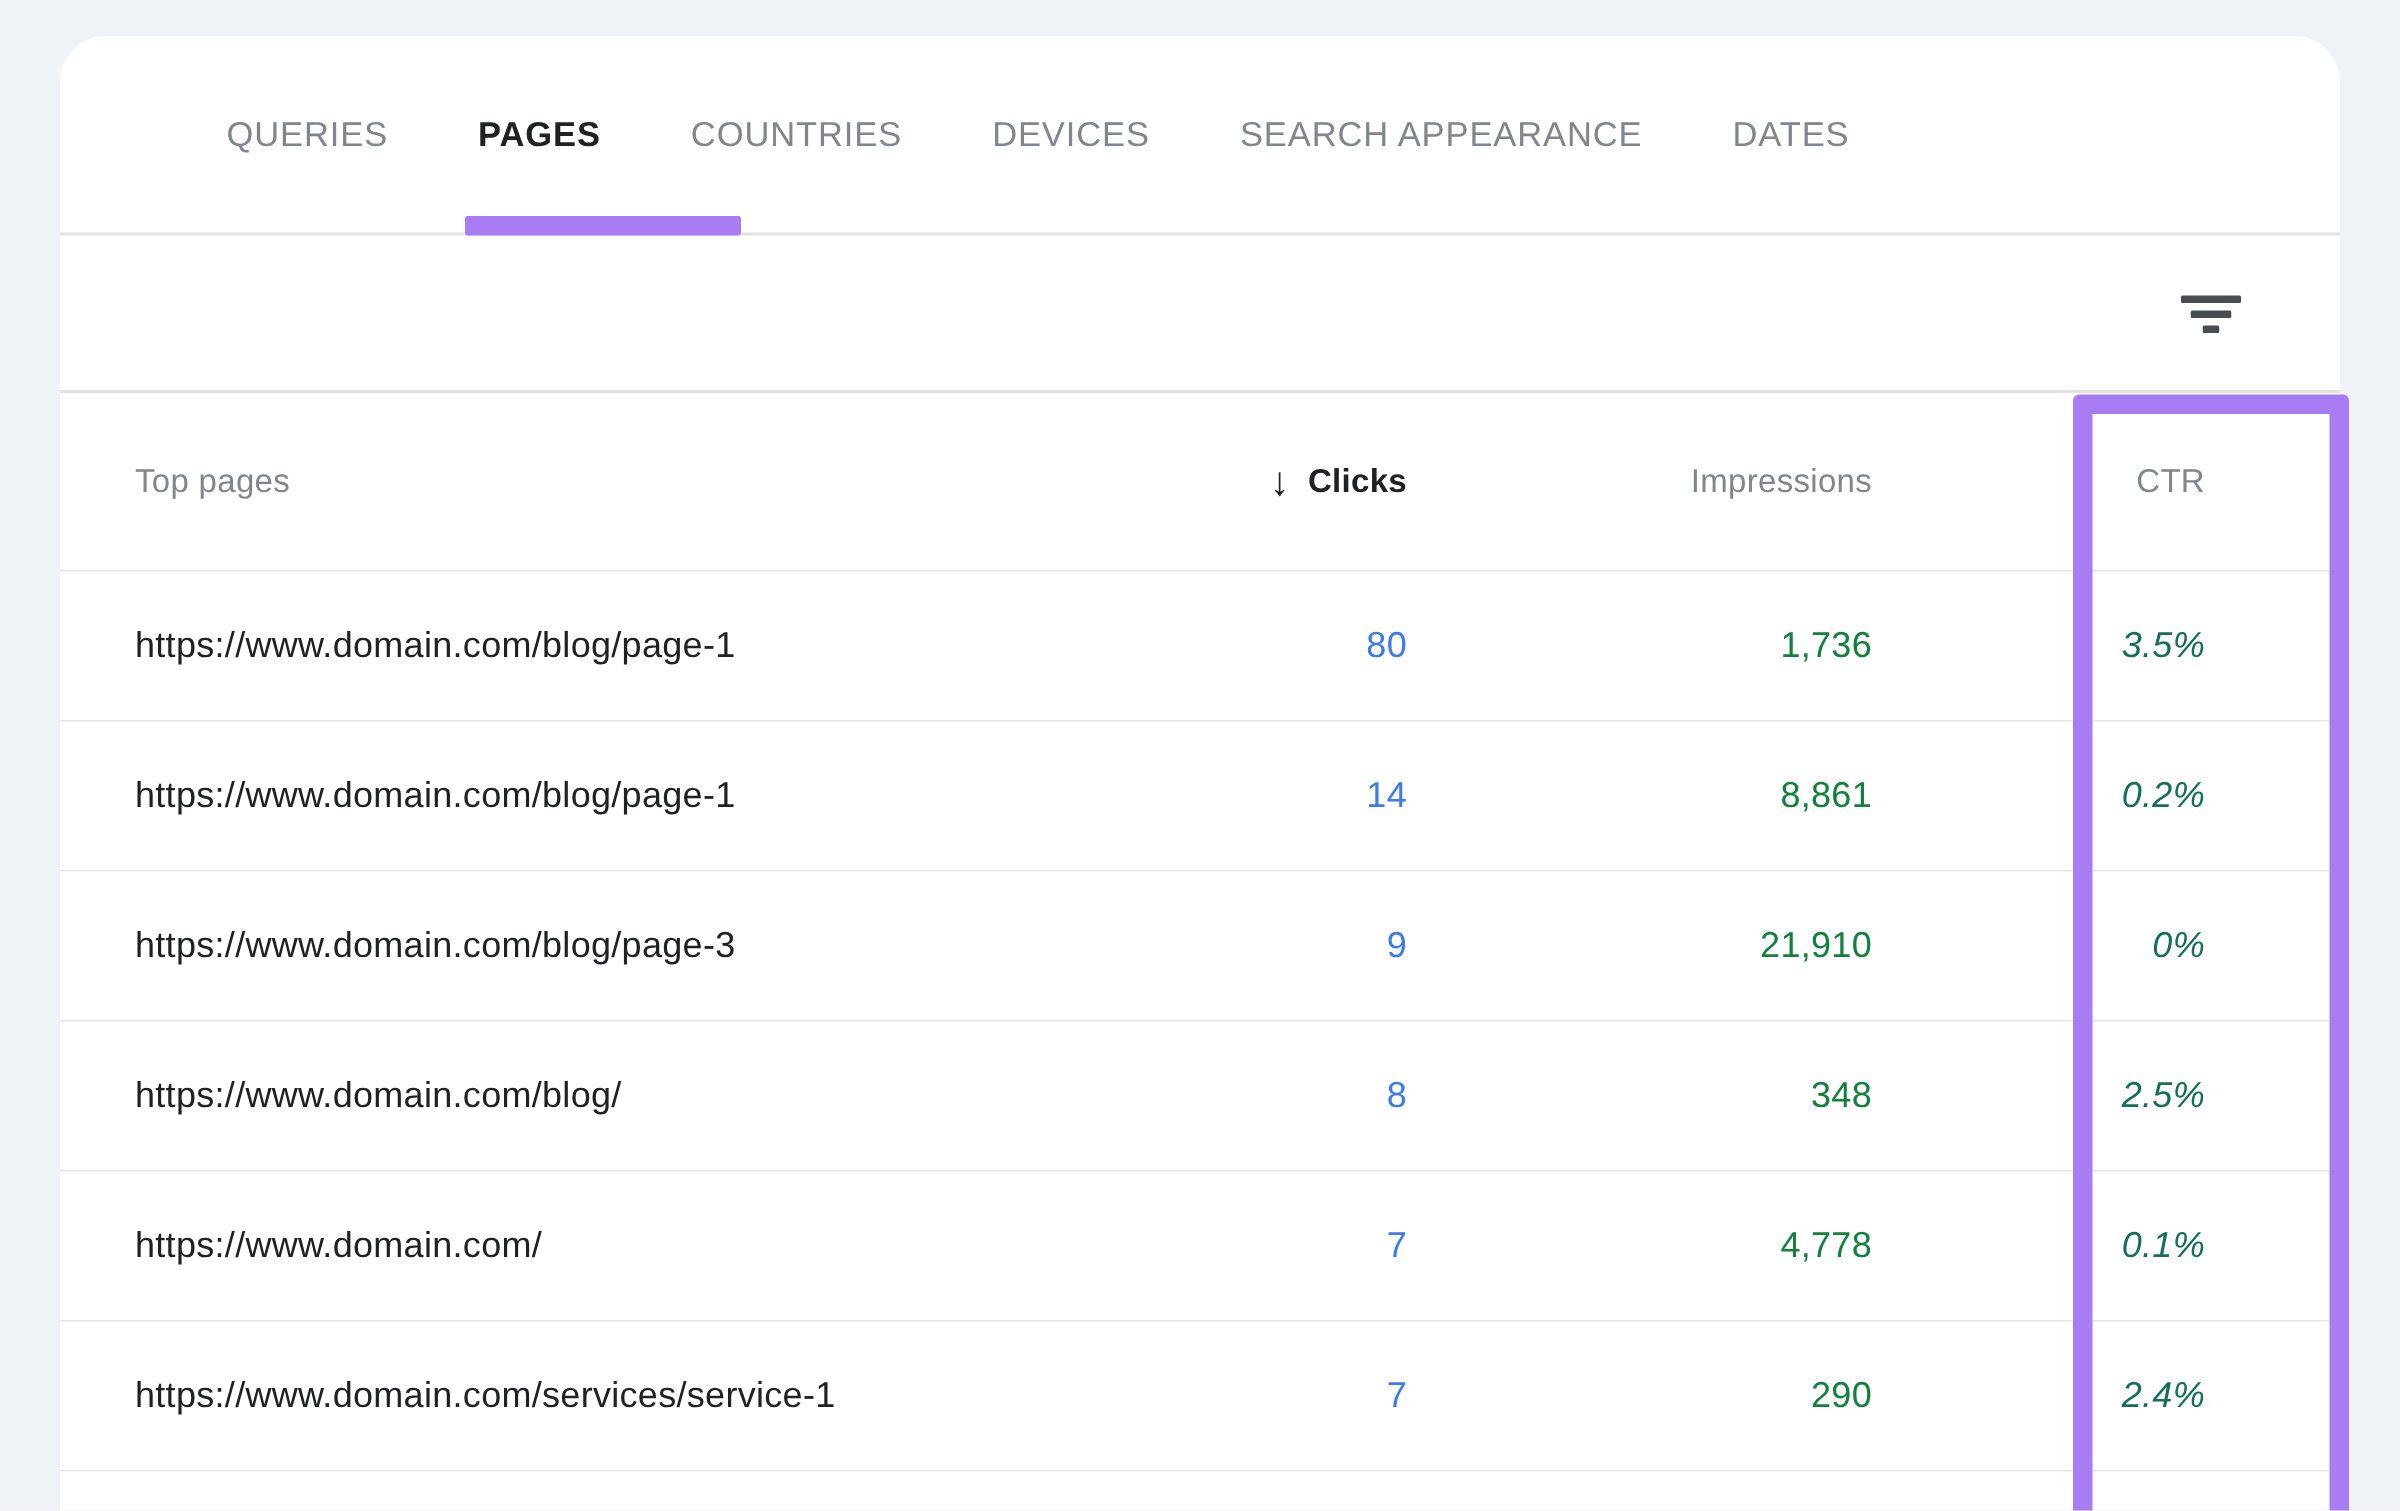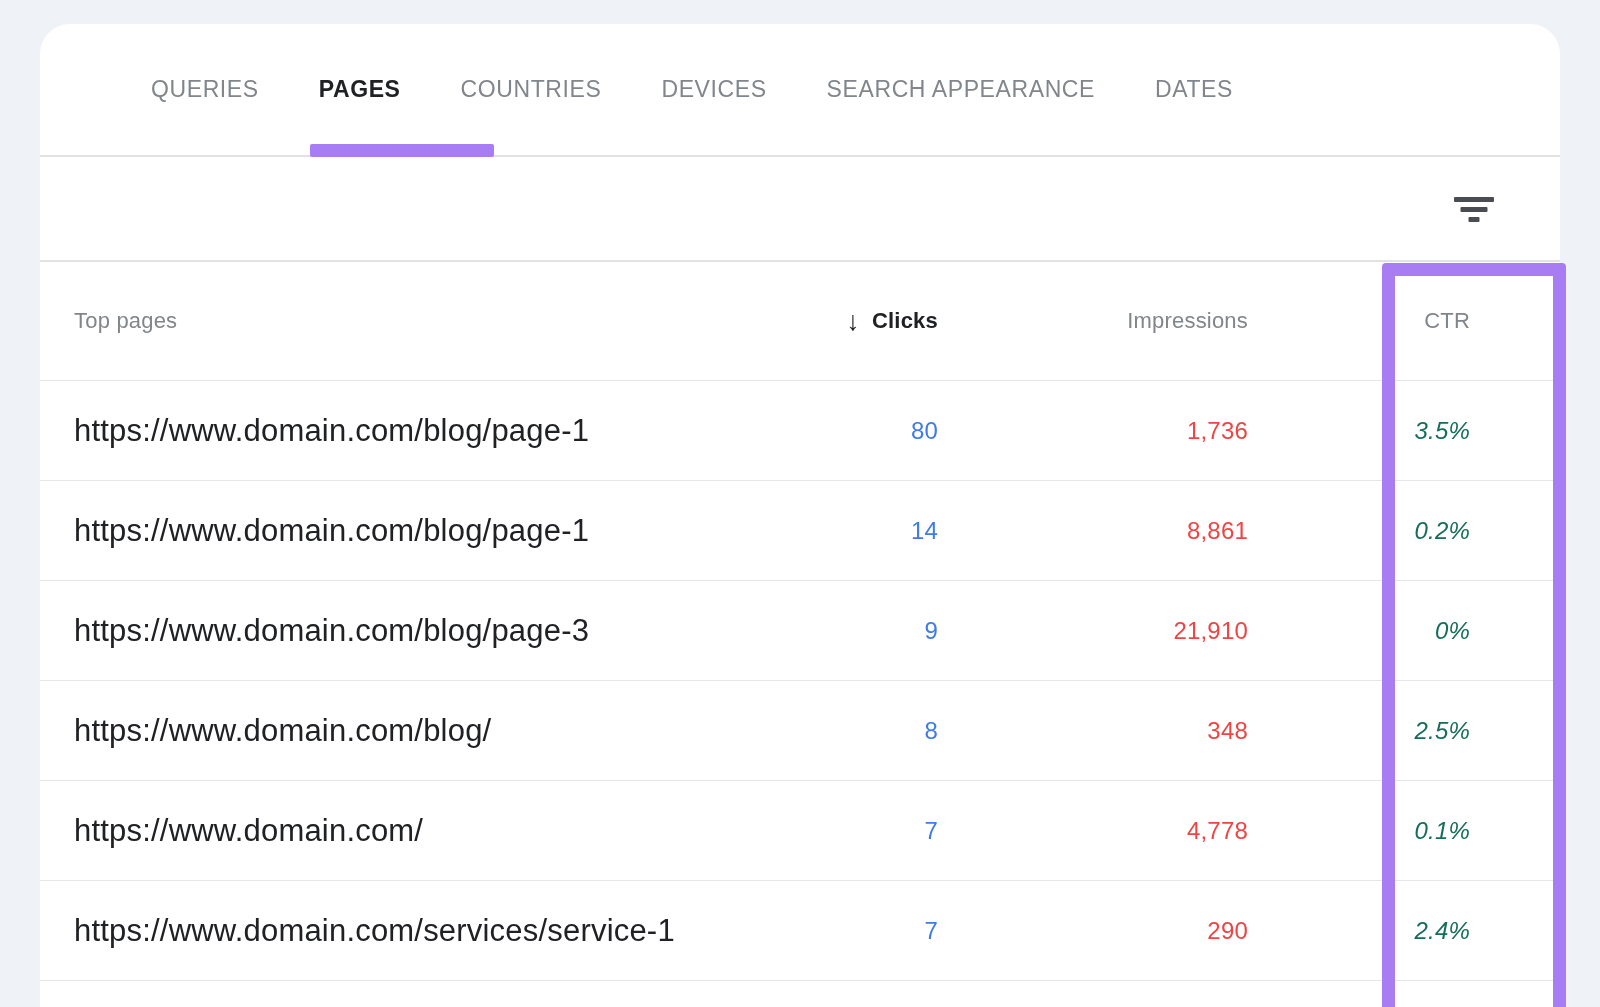--- a/index.html
+++ b/index.html
@@ -67,21 +67,21 @@
     cursor: pointer;
   }
   .filter-icon { display: block; }
   .filter-icon rect { fill: #494c50; }
 
   
   .thead, .trow, .trow-partial {
     display: grid;
     grid-template-columns: 1fr 198px 310px 222px;
     align-items: center;
-    padding: 0 90px 0 34px;
+    padding: 0 90px 0 50px;
   }
   .thead {
     height: 121px;
     border-top: 2px solid #e2e2e2;
     border-bottom: 1px solid #e6e6e6;
   }
   .th {
     font-size: 22px;
     color: #80868b;
     letter-spacing: 0.2px;
@@ -101,33 +101,33 @@
     font-weight: 400;
     color: #202124;
     line-height: 1;
   }
   .trow {
     height: 100px;
     border-bottom: 1px solid #e6e6e6;
   }
   .trow-partial { height: 26px; border-bottom: none; }
   .cell-page {
-    font-size: 31px;
+    font-size: 24px;
     color: #202124;
     letter-spacing: 0.2px;
     overflow: hidden;
     white-space: nowrap;
   }
   .cell-num {
     font-size: 24px;
     text-align: right;
     letter-spacing: 0.2px;
   }
   .cell-clicks      { color: #3e7be8; }
-  .cell-impressions { color: #ef4444; }
+  .cell-impressions { color: #15803d; }
   .cell-ctr         { color: #156d5a; font-style: italic; }
 
   
   .ctr-highlight {
     position: absolute;
     left: 1382px;
     top: 263px;
     width: 184px;
     height: 780px;
     border: 13px solid #a87cf2;

